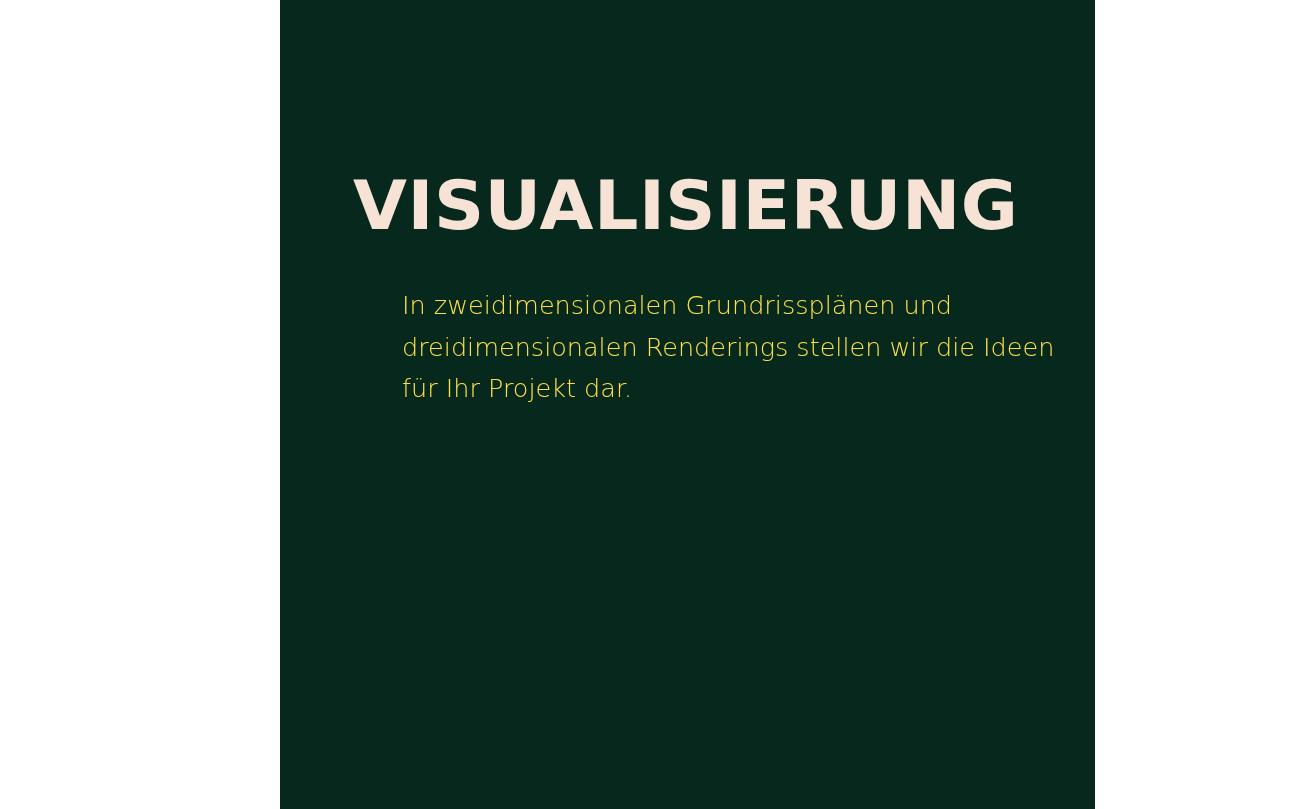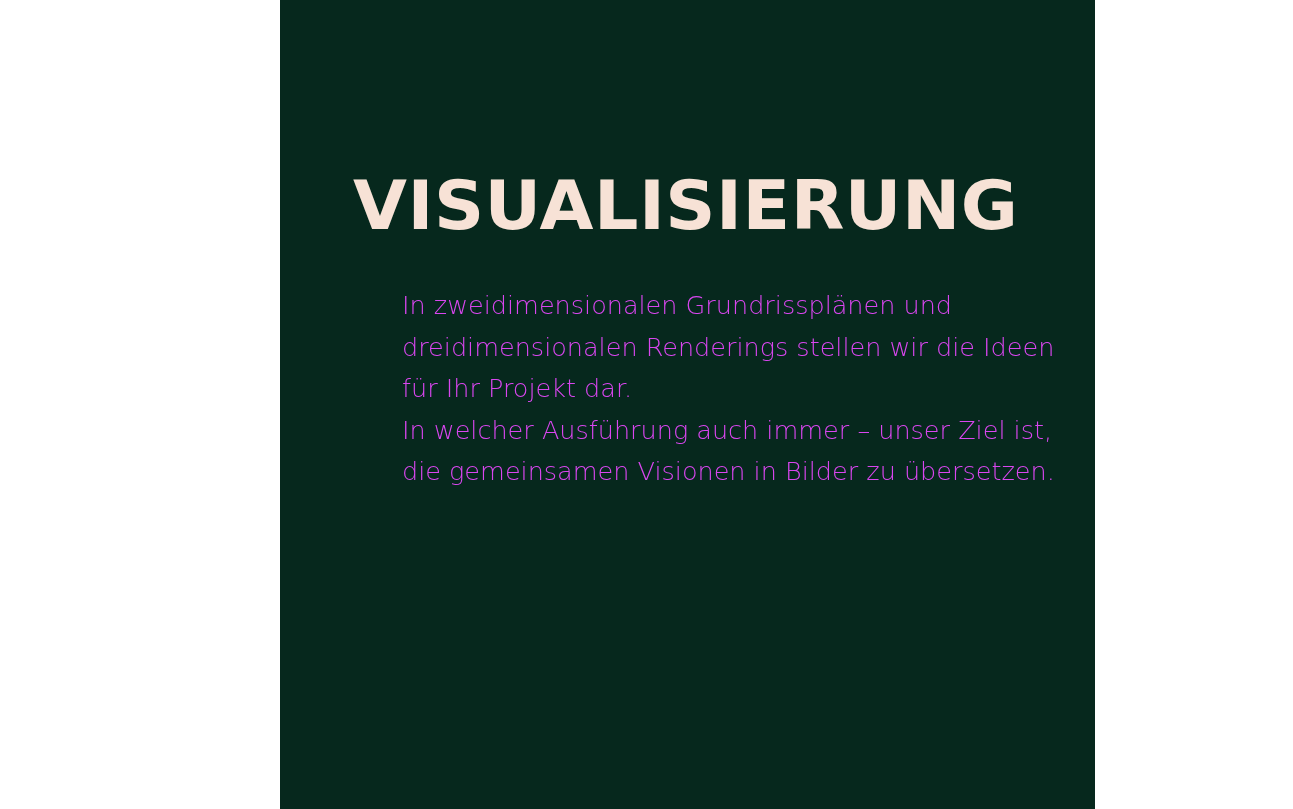--- a/index.html
+++ b/index.html
@@ -42,34 +42,33 @@
     line-height: 1.0;
     white-space: nowrap;
     transform: scaleX(1.04);
     transform-origin: left top;
   }
   .body-text {
     position: absolute;
     left: 122px;
     top: 285px;
     width: 660px;
-    color: #d946ef;
+    color: #fde047;
     font-family: "DejaVu Sans", sans-serif;
     font-weight: 300;
     font-size: 25.5px;
     line-height: 41.5px;
   }
   .body-text p {
     margin: 0;
   }
 </style>
 </head>
 <body>
 
 <div class="page">
   <div class="panel">
     <h1 class="headline">VISUALISIERUNG</h1>
     <div class="body-text">
       <p>In zweidimensionalen Grundrissplänen und dreidimensionalen Renderings stellen wir die Ideen für Ihr Projekt dar.</p>
-      <p>In welcher Ausführung auch immer – unser Ziel ist, die gemeinsamen Visionen in Bilder zu übersetzen.</p>
     </div>
   </div>
 </div>
 
 </body></html>

